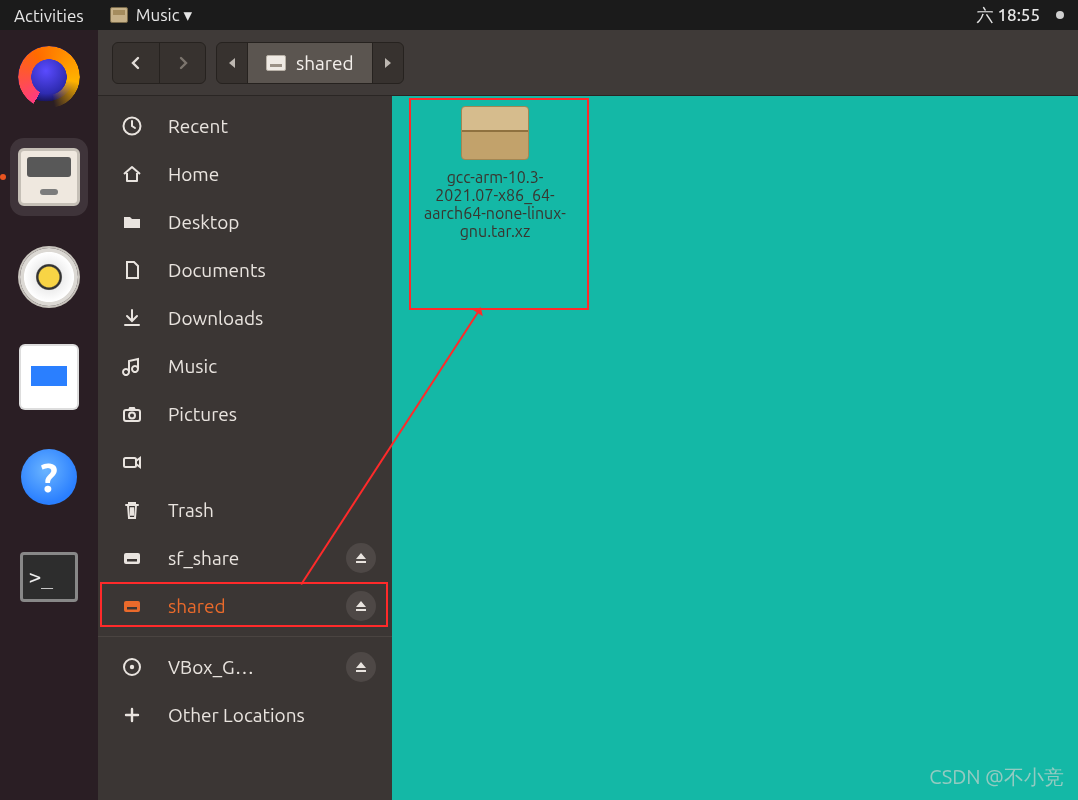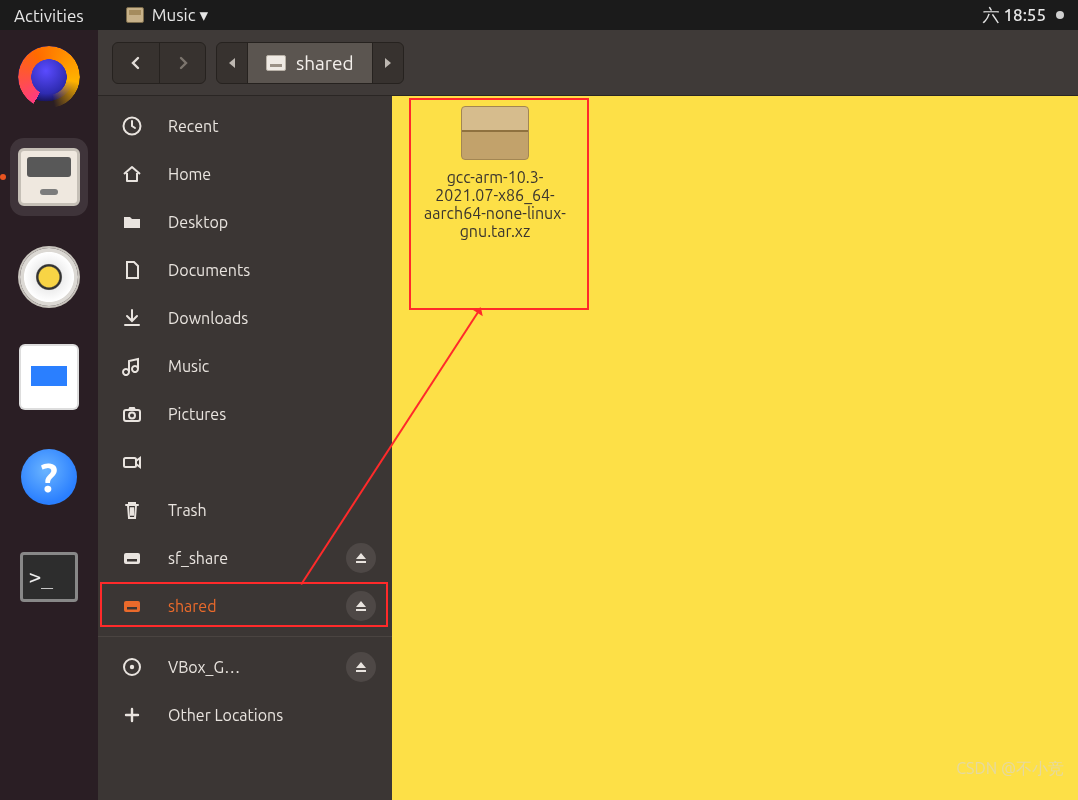--- a/index.html
+++ b/index.html
@@ -1,24 +1,24 @@
 <!DOCTYPE html>
 <html><head>
 <meta charset="utf-8">
 <style>
   * { margin: 0; padding: 0; box-sizing: border-box; font-family: Ubuntu, "Segoe UI", sans-serif; }
   html, body { width: 1078px; height: 800px; background: #2e2a2e; overflow: hidden; }
 
   
   .topbar { height: 30px; background: #1b1b1b; color: #e6e6e6; display: flex; align-items: center; padding: 0 14px; font-size: 17px; }
-  .topbar .left { display: flex; align-items: center; gap: 42px; }
+  .topbar .left { display: flex; align-items: center; gap: 26px; }
   .topbar .app { display: flex; align-items: center; gap: 8px; }
   .topbar .app .cab { width: 18px; height: 16px; background: #c7b189; border: 1px solid #7a6a4a; border-radius: 2px; position: relative; }
   .topbar .app .cab::before { content: ""; position: absolute; left: 2px; right: 2px; top: 2px; height: 5px; background: #a58c5e; }
-  .topbar .right { margin-left: auto; display: flex; align-items: center; gap: 6px; font-weight: 500; }
+  .topbar .right { margin-left: auto; display: flex; align-items: center; gap: 12px; font-weight: 500; }
   .topbar .dot { width: 8px; height: 8px; border-radius: 50%; background: #cfcfcf; display: inline-block; margin-left: 4px; }
 
   
   .dock { position: absolute; left: 0; top: 30px; width: 98px; height: 770px; background: rgba(40,20,30,.55); display: flex; flex-direction: column; align-items: center; padding-top: 8px; gap: 22px; }
   .dock .slot { width: 78px; height: 78px; display: flex; align-items: center; justify-content: center; border-radius: 14px; position: relative; }
   .dock .active { background: rgba(255,255,255,.10); }
   .dock .active::before { content: ""; position: absolute; left: -10px; top: 50%; width: 6px; height: 6px; background: #e95420; border-radius: 50%; transform: translateY(-50%); }
 
   .ic-firefox { width: 62px; height: 62px; border-radius: 50%; background: radial-gradient(circle at 45% 40%, #5a4bff 0%, #2e2bb0 45%, #1a1660 60%, transparent 61%); position: relative; overflow: hidden; }
   .ic-firefox::after { content: ""; position: absolute; inset: 0; background: conic-gradient(from 210deg, #ff3b7f 0deg, #ff6a00 120deg, #ffb300 250deg, rgba(0,0,0,0) 320deg); mask: radial-gradient(circle at 50% 50%, transparent 40%, #000 41%); border-radius: 50%; }
@@ -38,39 +38,39 @@
   .navbtn + .navbtn { border-left: 1px solid #26221f; }
   .navbtn.dis { color: #7c756e; }
   .path { display: flex; align-items: center; background: #37322f; border: 1px solid #26221f; border-radius: 6px; height: 42px; }
   .path .seg { padding: 0 10px; color: #bdb7b1; display:flex; align-items:center; }
   .path .crumb { background: #5b5550; color: #f4f0ec; height: 100%; display: flex; align-items: center; gap: 10px; padding: 0 18px; border-left: 1px solid #26221f; border-right: 1px solid #26221f; font-size: 19px; }
   .crumb .disk { width: 20px; height: 16px; background: #efeae4; border: 1px solid #b8b1a7; border-radius: 2px; position: relative; }
   .crumb .disk::after { content: ""; position: absolute; left: 3px; right: 3px; bottom: 3px; height: 3px; background: #9b9186; }
 
   
   .sidebar { position: absolute; left: 98px; top: 96px; width: 294px; bottom: 0; background: #3b3634; color: #e9e4df; padding: 6px 0; }
-  .sb-row { display: flex; align-items: center; height: 48px; padding: 0 16px 0 22px; font-size: 16px; gap: 24px; cursor: pointer; position: relative; }
+  .sb-row { display: flex; align-items: center; height: 48px; padding: 0 16px 0 22px; font-size: 19px; gap: 24px; cursor: pointer; position: relative; }
   .sb-row.selected { color: #ea6a2b; }
   .sb-row .ic { width: 24px; height: 24px; display: flex; align-items: center; justify-content: center; color: inherit; }
   .sb-row .lbl { flex: 1; white-space: nowrap; overflow: hidden; text-overflow: ellipsis; }
   .ejectbtn { width: 30px; height: 30px; border-radius: 15px; background: #4e4846; display: flex; align-items: center; justify-content: center; }
   .sb-sep { height: 1px; background: #4a4441; margin: 6px 0; }
 
   
-  .content { position: absolute; left: 392px; top: 96px; right: 0; bottom: 0; background: #fde047; }
+  .content { position: absolute; left: 392px; top: 96px; right: 0; bottom: 0; background: #14b8a6; }
   .fileitem { position: absolute; left: 28px; top: 6px; width: 150px; text-align: center; color: #3a352f; font-size: 16px; }
   .pkg { width: 68px; height: 54px; margin: 4px auto 8px; background: linear-gradient(#d6bc8d 0%, #d6bc8d 45%, #c2a26b 46%, #c2a26b 100%); border: 1px solid #a38653; border-radius: 4px; position: relative; }
   .pkg::before { content: ""; position: absolute; left: 0; right: 0; top: 44%; height: 2px; background: #8f713f; }
 
   
   .ann-box1 { position: absolute; border: 2px solid #ff2a2a; }
   .ann-line { position: absolute; width: 2px; background: #ff2a2a; transform-origin: top left; }
   .ann-arrow { position: absolute; width: 0; height: 0; border: 6px solid transparent; border-bottom-color: #ff2a2a; transform-origin: center; }
 
-  .watermark { position: absolute; right: 14px; bottom: 20px; color: #d8d5d0; font-size: 16px; opacity: .65; }
+  .watermark { position: absolute; right: 14px; bottom: 9px; color: #d8d5d0; font-size: 20px; opacity: .65; }
 
   svg { display: block; }
 </style>
 </head>
 <body>
 
 <div class="topbar">
   <div class="left">
     <span>Activities</span>
     <span class="app">

